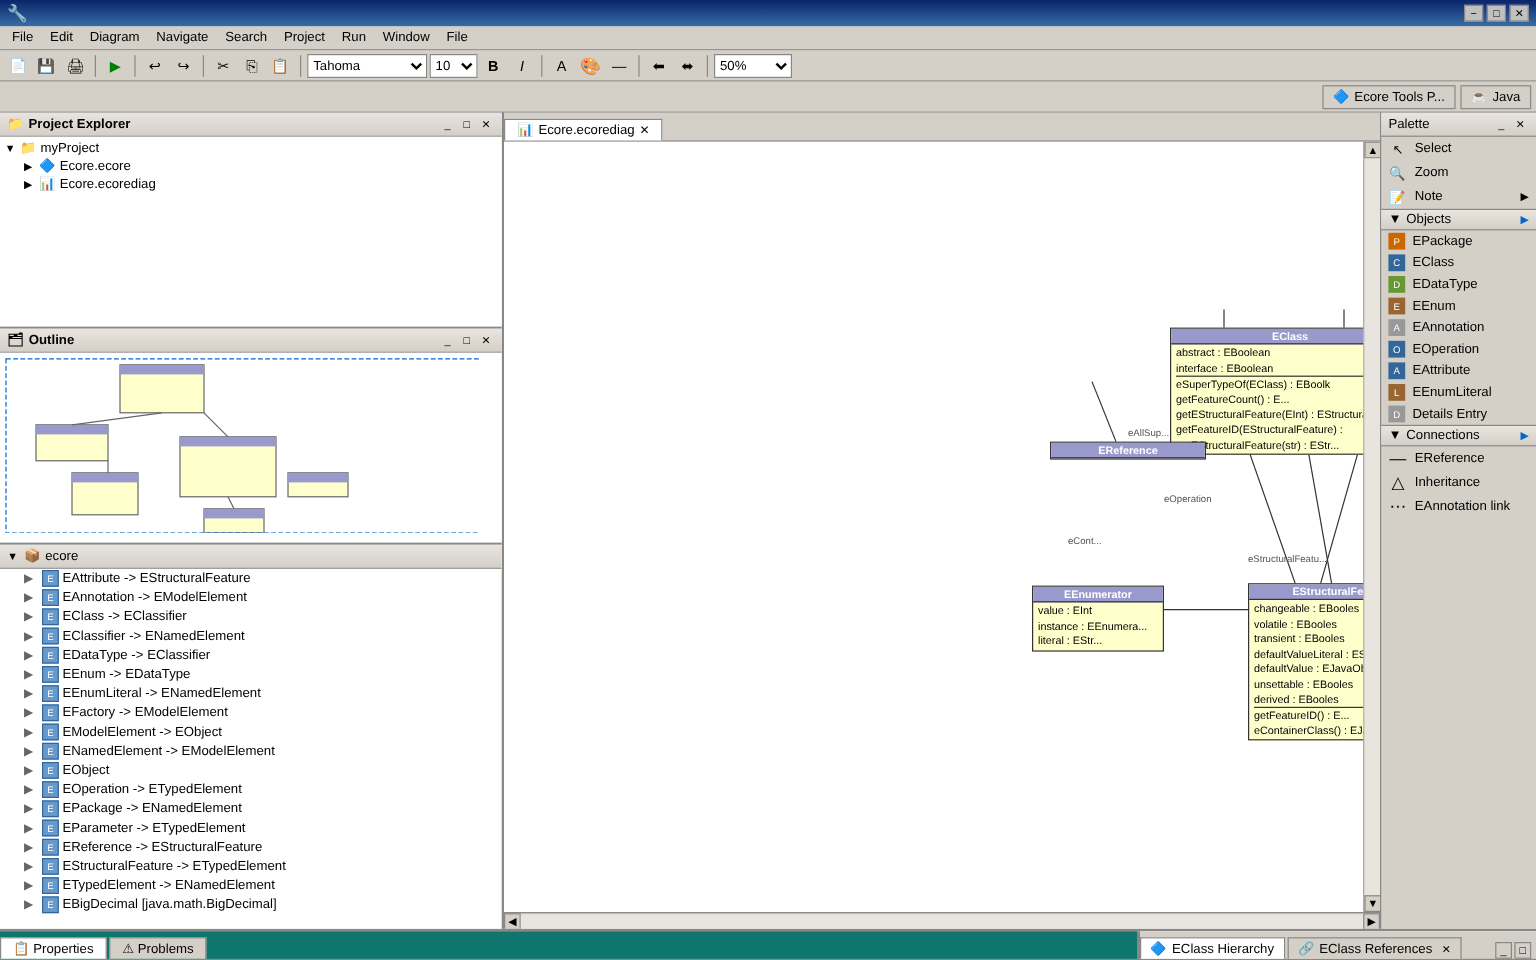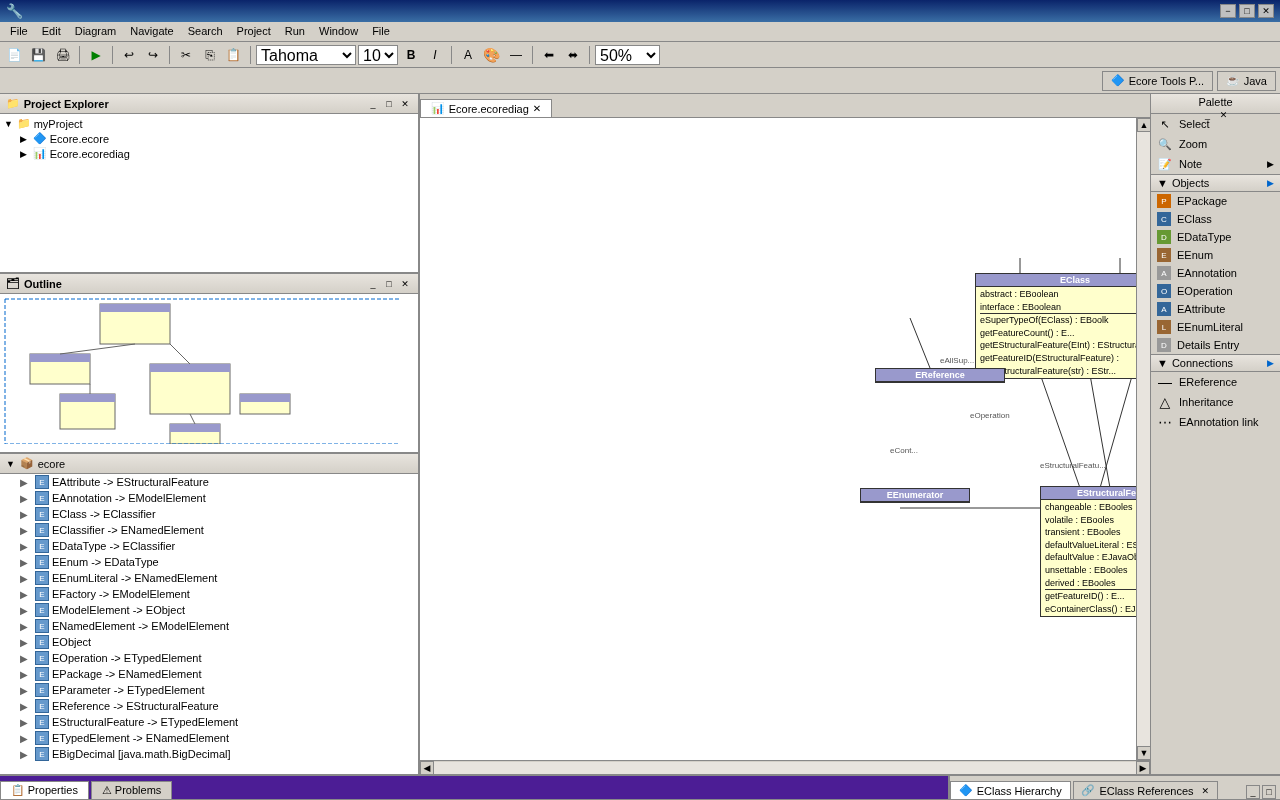--- a/index.html
+++ b/index.html
@@ -42,21 +42,21 @@
       gap: 2px;
       height: 26px;
     }
     .tb-btn {
       width: 22px; height: 22px; background: #d4d0c8;
       border: 1px solid transparent;
       cursor: pointer; display: flex; align-items: center; justify-content: center;
       font-size: 12px;
     }
     .tb-separator { width: 1px; height: 18px; background: #888; margin: 0 3px; }
-    .tb-combo { height: 20px; font-size: 16px; background: white; border: 1px solid #888; }
+    .tb-combo { height: 20px; font-size: 11px; background: white; border: 1px solid #888; }
     .tb-bold { font-weight: bold; }
     .tb-italic { font-style: italic; }
 
     
     #ecore-toolbar {
       background: #d4d0c8;
       border-bottom: 1px solid #888;
       padding: 2px 4px;
       display: flex;
       align-items: center;
@@ -206,21 +206,21 @@
 
     #properties-panel {
       flex: 1;
       background: white;
       display: flex;
       flex-direction: column;
       border-right: 2px solid #888;
     }
 
     #props-tabs {
-      background: #4c1d95;
+      background: #0f766e;
       border-bottom: 1px solid #888;
       display: flex;
       align-items: flex-end;
       padding-top: 3px;
       height: 24px;
     }
     .props-tab {
       padding: 2px 10px;
       border: 1px solid #888;
       border-bottom: none;
@@ -267,21 +267,20 @@
       flex-direction: column;
     }
     #palette-header {
       background: linear-gradient(to bottom, #e8e4de, #d4d0c8);
       border-bottom: 1px solid #888;
       padding: 2px 6px;
       display: flex;
       align-items: center;
       justify-content: space-between;
       height: 20px;
-      flex-direction: column;
     }
     .palette-item {
       display: flex;
       align-items: center;
       gap: 6px;
       padding: 2px 6px;
       cursor: pointer;
       font-size: 11px;
     }
     .palette-item-icon { width: 16px; height: 16px; display: flex; align-items: center; justify-content: center; }
@@ -651,20 +650,25 @@
               <div>unsettable : EBooles</div>
               <div>derived : EBooles</div>
               <div class="uml-divider"></div>
               <div>getFeatureID() : E...</div>
               <div>eContainerClass() : EJavaC...</div>
             </div>
           </div>
 
           <div class="uml-box" style="left:440px;top:370px;width:110px;">
             <div class="uml-header">EEnumerator</div>
+            <div class="uml-body">
+              <div>value : EInt</div>
+              <div>instance : EEnumera...</div>
+              <div>literal : EStr...</div>
+            </div>
           </div>
 
         </div>
 
         <div class="scroll-v" style="display:flex;flex-direction:column;">
           <div style="width:14px;height:14px;background:#d4d0c8;border:1px solid #888;display:flex;align-items:center;justify-content:center;font-size:9px;cursor:pointer;">▲</div>
           <div style="flex:1;background:#e8e4de;"></div>
           <div style="width:14px;height:14px;background:#d4d0c8;border:1px solid #888;display:flex;align-items:center;justify-content:center;font-size:9px;cursor:pointer;">▼</div>
         </div>
       </div>

